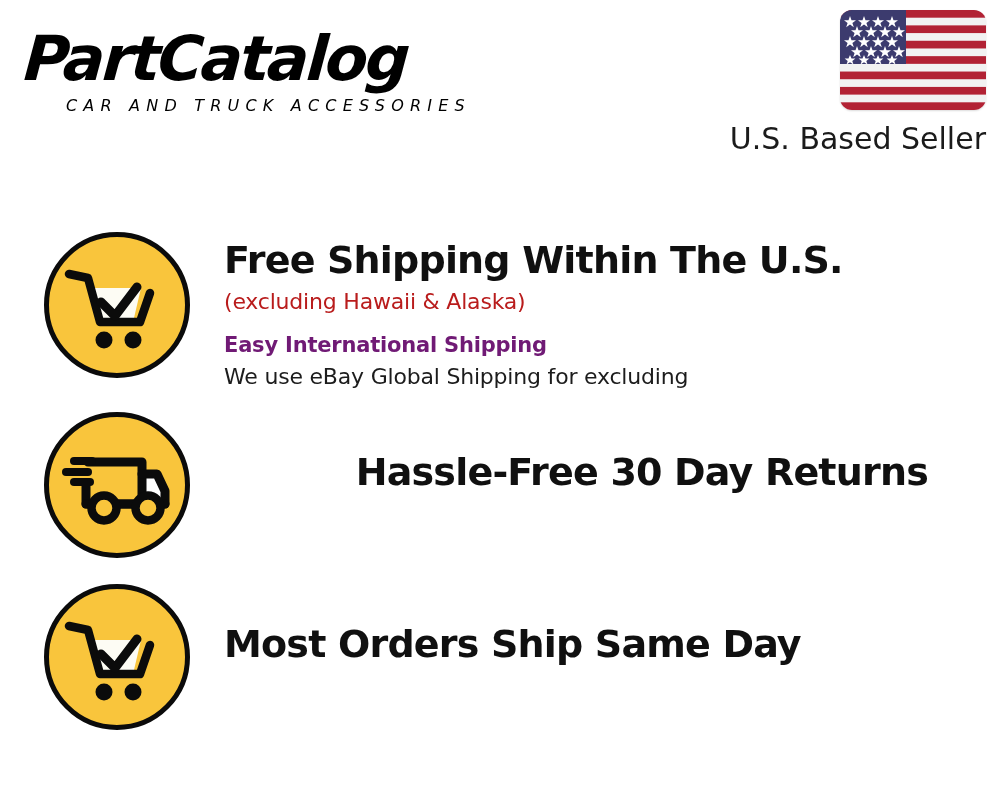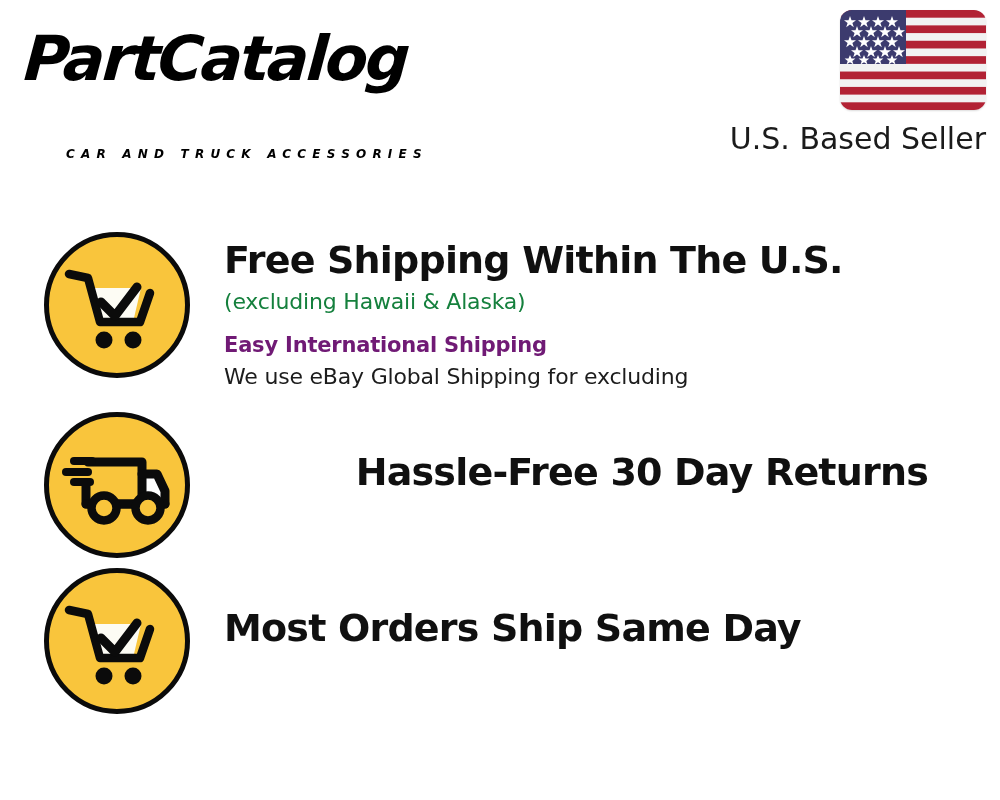--- a/index.html
+++ b/index.html
@@ -46,28 +46,27 @@
     color: #000000;
     white-space: nowrap;
     transform: skewX(-4deg);
     transform-origin: left bottom;
   }
   #brand-tagline {
     position: absolute;
     left: 44px;
     top: 76px;
     font-family: "DejaVu Sans", sans-serif;
-    font-weight: 700;
+    font-weight: 400;
     font-style: italic;
-    font-size: 12px;
+    font-size: 16px;
     letter-spacing: 6.2px;
     line-height: 16px;
     color: #000000;
     white-space: nowrap;
-    margin-top: 48px;
   }
 
   
   #us-seller-badge {
     position: absolute;
     right: 14px;
     top: 8px;
     width: 270px;
     height: 150px;
   }
@@ -107,21 +106,21 @@
   }
   .feature-row {
     position: absolute;
     left: 0;
     width: 928px;
     display: flex;
     align-items: flex-start;
   }
   #feature-row-0 { top: 0px;   height: 168px; }
   #feature-row-1 { top: 180px; height: 162px; text-align: right; }
-  #feature-row-2 { top: 336px; height: 162px; }
+  #feature-row-2 { top: 352px; height: 162px; }
 
   .feature-icon {
     position: relative;
     flex: 0 0 auto;
     margin-left: 44px;
     width: 146px;
     height: 146px;
   }
   #feature-row-1 .feature-icon { margin-top: 0px; }
   #feature-row-2 .feature-icon { margin-top: 0px; }
@@ -161,21 +160,21 @@
     letter-spacing: -0.8px;
     color: #101010;
     white-space: nowrap;
   }
   .feature-note {
     font-family: "DejaVu Sans", sans-serif;
     font-weight: 400;
     font-size: 22px;
     line-height: 32px;
     letter-spacing: -0.2px;
-    color: #15803d;
+    color: #b91c1c;
     white-space: nowrap;
     margin-top: 2px;
   }
   .feature-subtitle {
     font-family: "DejaVu Sans", sans-serif;
     font-weight: 700;
     font-size: 21px;
     line-height: 30px;
     letter-spacing: -0.2px;
     color: #701a75;

